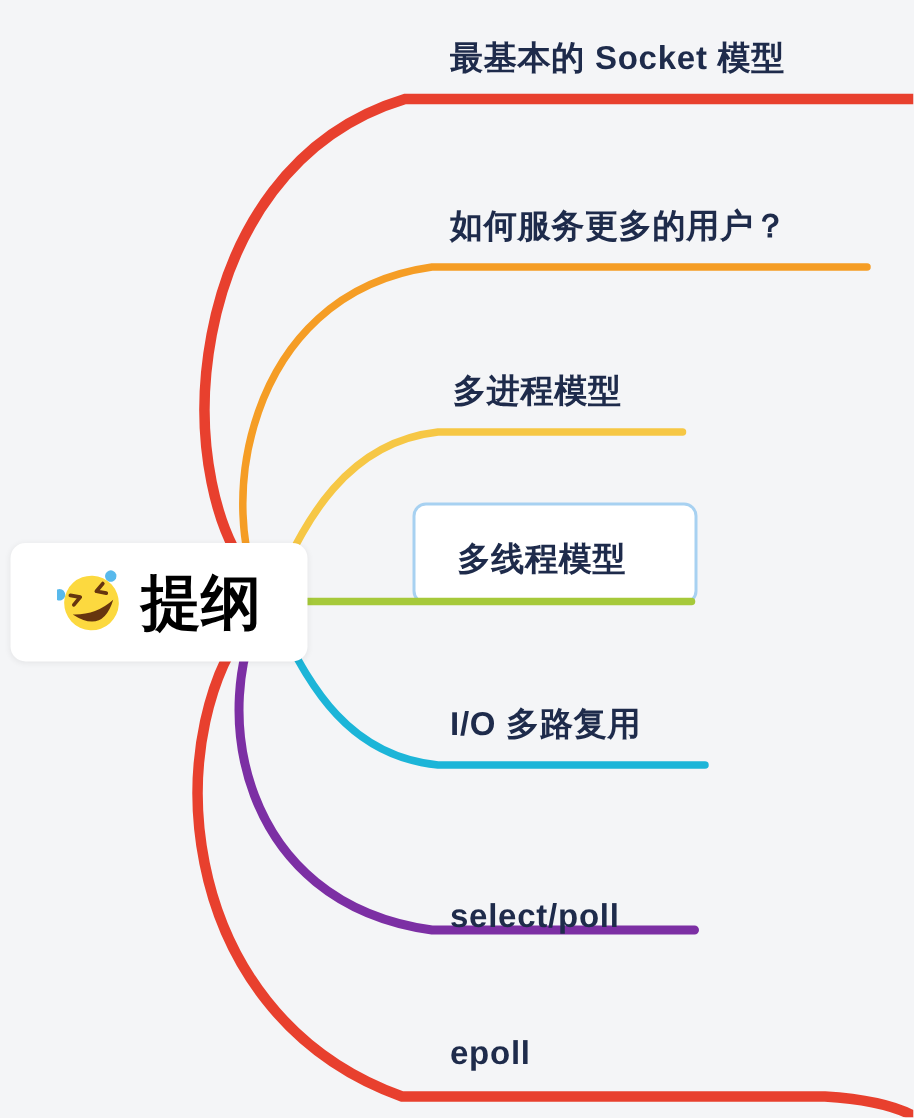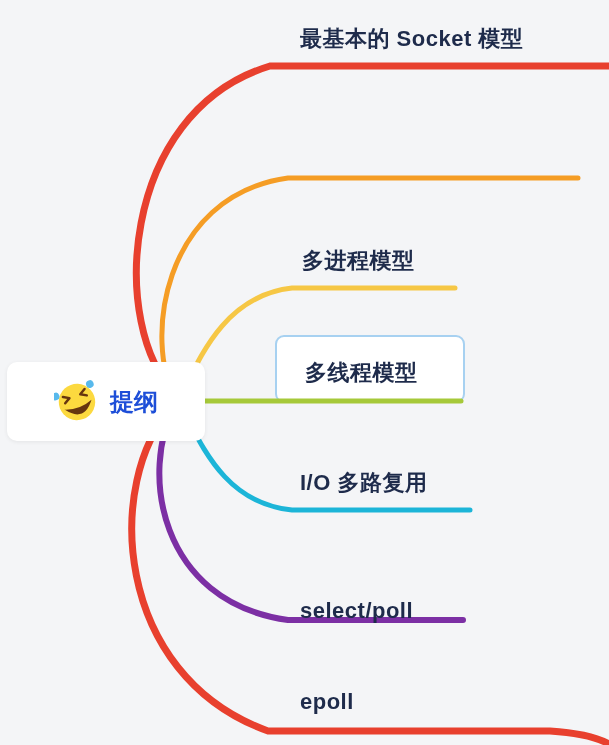--- a/index.html
+++ b/index.html
@@ -44,23 +44,23 @@
     border-radius: 10px;
     box-shadow: 0 1px 4px rgba(0,0,0,0.07);
     display: flex;
     align-items: center;
     justify-content: center;
     gap: 10px;
     z-index: 2;
     cursor: pointer;
   }
   #root-node .root-label {
-    font-size: 24px;
+    font-size: 40px;
     font-weight: 800;
-    color: #1d4ed8;
+    color: #000000;
   }
   .emoji {
     width: 46px;
     height: 46px;
     flex: 0 0 auto;
   }
 </style>
 </head>
 <body>
 
@@ -96,20 +96,21 @@
         <circle cx="43" cy="11" r="4" fill="#58b9ec"></circle>
       </g>
     </svg>
     <span class="root-label">提纲</span>
   </div>
 
   <div class="labels" style="color: rgb(30, 43, 75);">
 
     <div class="label" style="left:300px; top:24px">最基本的 Socket 模型</div>
 
+    <div class="label" style="left:300px; top:136px">如何服务更多的用户？</div>
 
     <div class="label" style="left:305px; top:358px">多线程模型</div>
 
     <div class="label" style="left:302px; top:246px">多进程模型</div>
 
     <div class="label" style="left:300px; top:468px">I/O 多路复用</div>
 
     <div class="label" style="left:300px; top:598px">select/poll</div>
 
     <div class="label" style="left:300px; top:689px">epoll</div>

